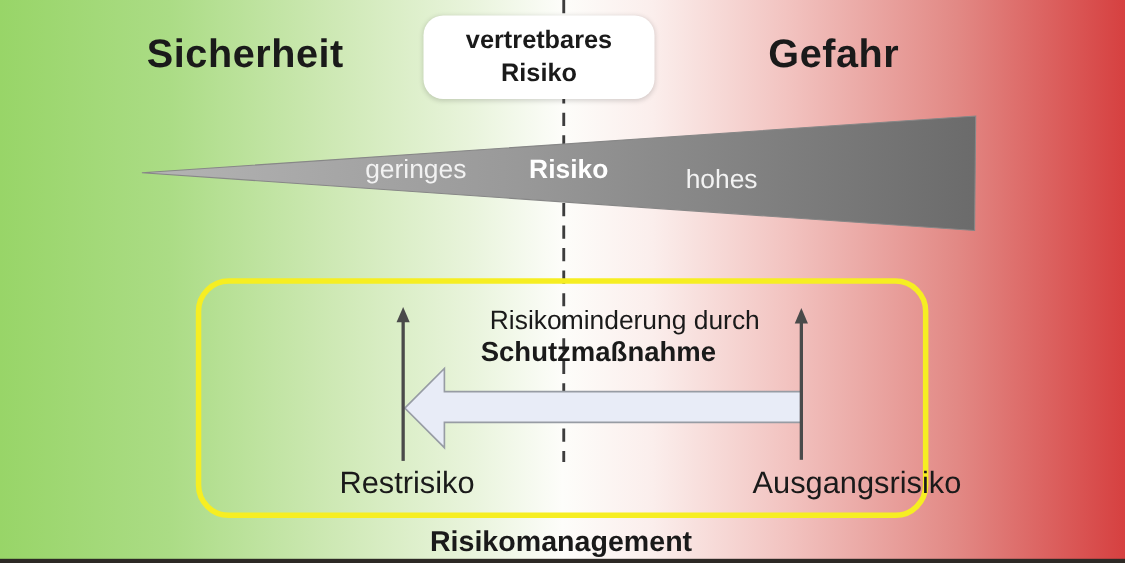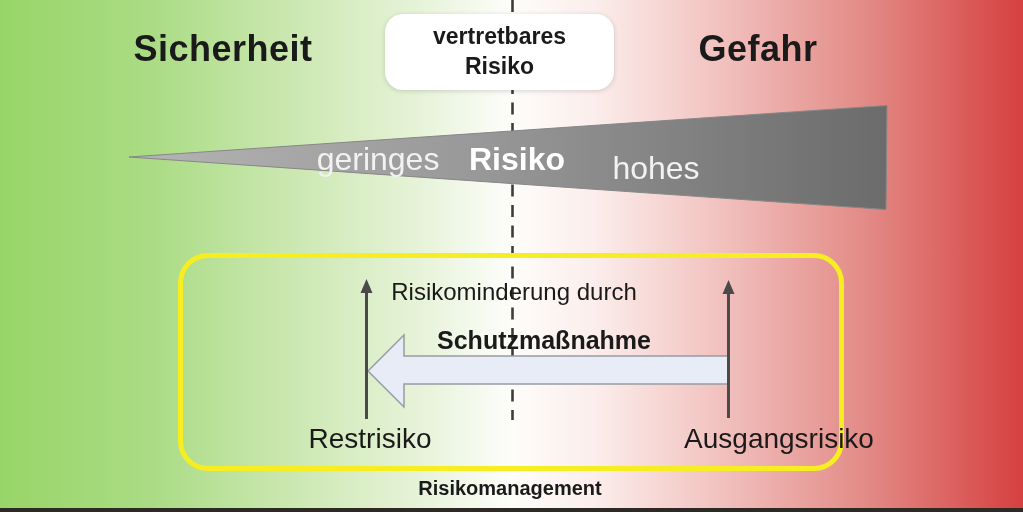--- a/index.html
+++ b/index.html
@@ -33,52 +33,52 @@
     transform: translateX(-50%);
   }
   .zone-label {
     font-size: 36px;
     font-weight: bold;
     letter-spacing: 0.5px;
   }
   .acceptable-box {
     position: absolute;
     left: 385px; top: 14px;
-    width: 229px; height: 76px;
+    width: 210px; height: 76px;
     background: #ffffff;
     border-radius: 18px;
     box-shadow: 0 1px 5px rgba(0,0,0,0.16);
     text-align: center;
     padding-top: 7px;
     box-sizing: border-box;
   }
   .acceptable-box div {
     font-size: 23px;
     font-weight: bold;
     line-height: 30px;
     color: #1a1a1a;
   }
   .wedge-label {
-    font-size: 32px;
+    font-size: 24px;
     color: #f2f2f2;
   }
   .wedge-label.bold { font-weight: bold; color: #ffffff; }
   .mgmt-box {
     position: absolute;
     left: 178px; top: 253px;
     width: 666px; height: 218px;
     border: 5px solid #f6ee22;
     border-radius: 30px;
     box-sizing: border-box;
     background: transparent;
   }
   .measure-1 { font-size: 24px; }
   .measure-2 { font-size: 25px; font-weight: bold; }
   .risk-point-label { font-size: 28px; }
-  .caption { font-size: 20px; font-weight: bold; }
+  .caption { font-size: 26px; font-weight: bold; }
   .bottom-strip {
     position: absolute;
     left: 0; bottom: 0;
     width: 100%; height: 4px;
     background: #2d2925;
   }
 </style>
 </head>
 <body>
 
@@ -113,22 +113,22 @@
     <div>vertretbares</div>
     <div>Risiko</div>
   </div>
 
   <div class="txt wedge-label" style="left:378px; top:141px;">geringes</div>
   <div class="txt wedge-label bold" style="left:517px; top:141px;">Risiko</div>
   <div class="txt wedge-label" style="left:656px; top:150px;">hohes</div>
 
   <div class="mgmt-box"></div>
 
-  <div class="txt measure-1" style="left:514px; top:278px;">Risikominderung durch</div>
-  <div class="txt measure-2" style="left:544px; top:306px;margin-top:20px;">Schutzmaßnahme</div>
+  <div class="txt measure-1" style="left:568px; top:278px;">Risikominderung durch</div>
+  <div class="txt measure-2" style="left:544px; top:306px;">Schutzmaßnahme</div>
 
   <div class="txt risk-point-label" style="left:370px; top:423px;">Restrisiko</div>
   <div class="txt risk-point-label" style="left:731px; top:423px;margin-left:48px;">Ausgangsrisiko</div>
 
   <div class="txt caption" style="left:510px; top:477px;">Risikomanagement</div>
 
   <div class="bottom-strip"></div>
 
 </div>
 

